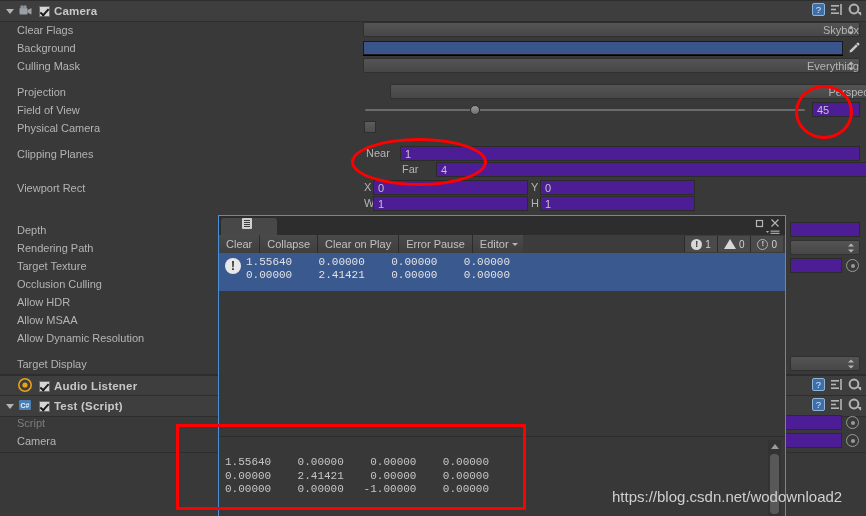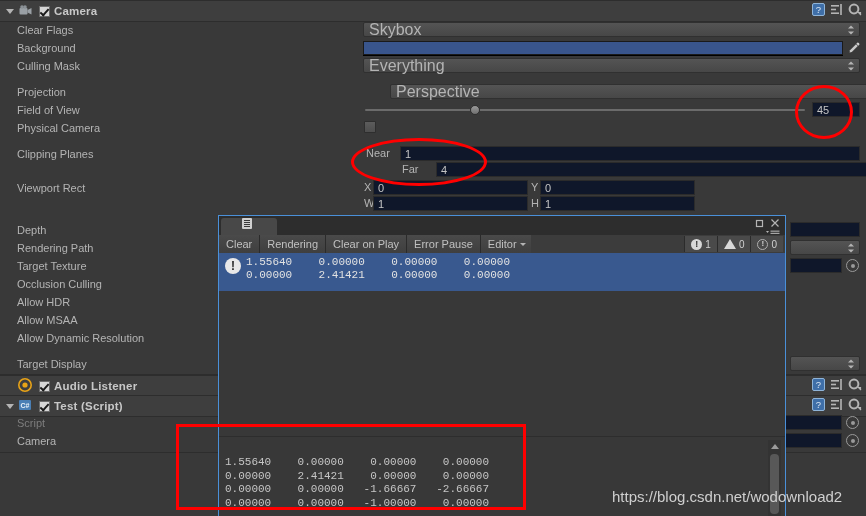--- a/index.html
+++ b/index.html
@@ -79,40 +79,41 @@
     position: absolute; left: 17px; color: #b4b4b4;
     font-size: 11px; white-space: nowrap;
   }
   .lbl.dim { color: #7d7d7d; }
 
   .fld-dropdown {
     position: absolute;
     height: 15px; box-sizing: border-box;
     background: linear-gradient(#545454, #474747);
     border: 1px solid #303030; border-radius: 2px;
-    color: #b4b4b4; font-size: 16px;
+    color: #b4b4b4; font-size: 11px;
     display: flex; align-items: center;
     padding-left: 5px;
+    justify-content: flex-end;
   }
   .dd-arrows {
     position: absolute; right: 4px; top: 50%;
     transform: translateY(-50%);
     width: 7px; height: 11px;
   }
   .dd-arrows::before, .dd-arrows::after {
     content: ""; position: absolute; left: 0;
     border-left: 3.5px solid transparent;
     border-right: 3.5px solid transparent;
   }
   .dd-arrows::before { top: 1px; border-bottom: 3.5px solid #b4b4b4; }
   .dd-arrows::after  { bottom: 1px; border-top: 3.5px solid #b4b4b4; }
 
   .fld-text {
     position: absolute; height: 15px; box-sizing: border-box;
-    background: #0f172a; border: 1px solid #2b2b2b;
+    background: #4c1d95; border: 1px solid #2b2b2b;
     color: #c4c4c4; font-size: 11px;
     display: flex; align-items: center; padding-left: 4px;
   }
   .color-field {
     position: absolute; height: 14px; box-sizing: border-box;
     background: #39558c; border: 1px solid #1a1a1a;
     box-shadow: 0 1px 0 #000;
   }
   .small-chk {
     position: absolute; width: 12px; height: 12px;
@@ -570,21 +571,21 @@
           <path d="M0 1 l3 0 l-1.5 2 z" fill="#b4b4b4"></path>
           <rect x="4.5" y="0.6" width="9" height="1.1" fill="#b4b4b4"></rect>
           <rect x="4.5" y="2.8" width="9" height="1.1" fill="#b4b4b4"></rect>
           <rect x="4.5" y="5.0" width="9" height="1.1" fill="#b4b4b4"></rect>
         </svg>
       </span>
     </div>
 
     <div class="console-toolbar">
       <span class="tb-btn">Clear</span>
-      <span class="tb-btn">Rendering</span>
+      <span class="tb-btn">Collapse</span>
       <span class="tb-btn">Clear on Play</span>
       <span class="tb-btn">Error Pause</span>
       <span class="tb-btn" style="border-right:none; padding-right:14px; position:relative;">
         <span>Editor</span>
         <span style="position:absolute; right:5px; top:8px; width:0; height:0;
                      border-left:3px solid transparent; border-right:3px solid transparent;
                      border-top:3.5px solid #b4b4b4;"></span>
       </span>
 
       <span class="counters">
@@ -609,21 +610,20 @@
         <span>
           <div class="log-text">1.55640    0.00000    0.00000    0.00000</div>
           <div class="log-text">0.00000    2.41421    0.00000    0.00000</div>
         </span>
       </div>
     </div>
 
     <div class="detail-pane" style="top:220px; height:80px;">
       <div class="detail-text" style="padding-top:19px;">1.55640    0.00000    0.00000    0.00000</div>
       <div class="detail-text">0.00000    2.41421    0.00000    0.00000</div>
-      <div class="detail-text">0.00000    0.00000   -1.66667   -2.66667</div>
       <div class="detail-text">0.00000    0.00000   -1.00000    0.00000</div>
     </div>
   </div>
 
   <div class="vscroll" style="left:768px; top:440px; width:13px; height:76px;">
     <span class="vscroll-arrow" style="top:4px; border-bottom:5px solid #9a9a9a;"></span>
     <span class="vscroll-thumb" style="top:14px; height:60px;"></span>
   </div>
 
   <div class="annot-ellipse" style="left:795px; top:85px; width:52px; height:48px;"></div>

